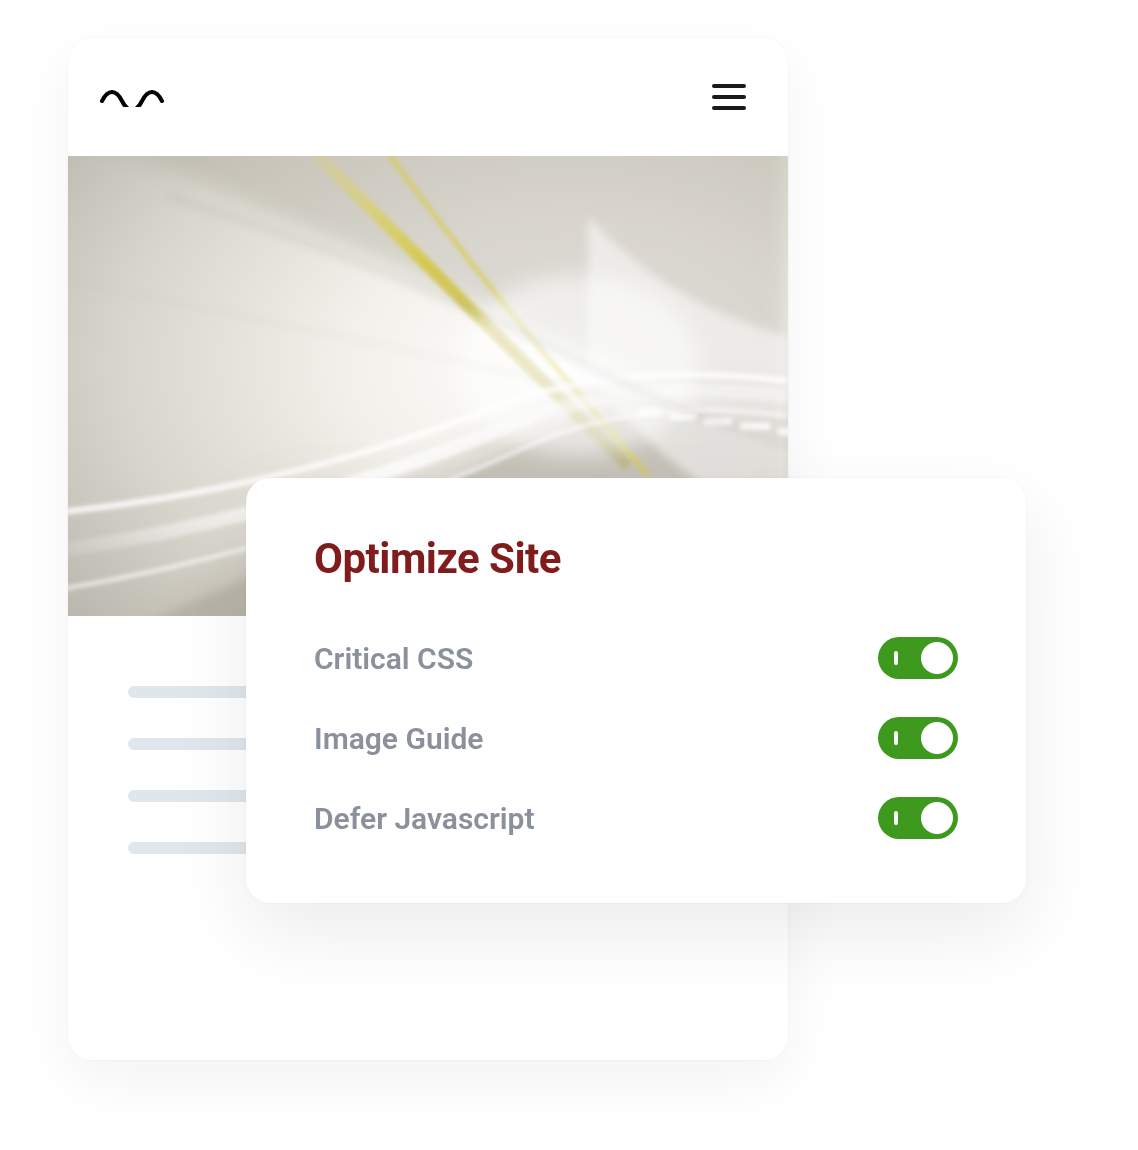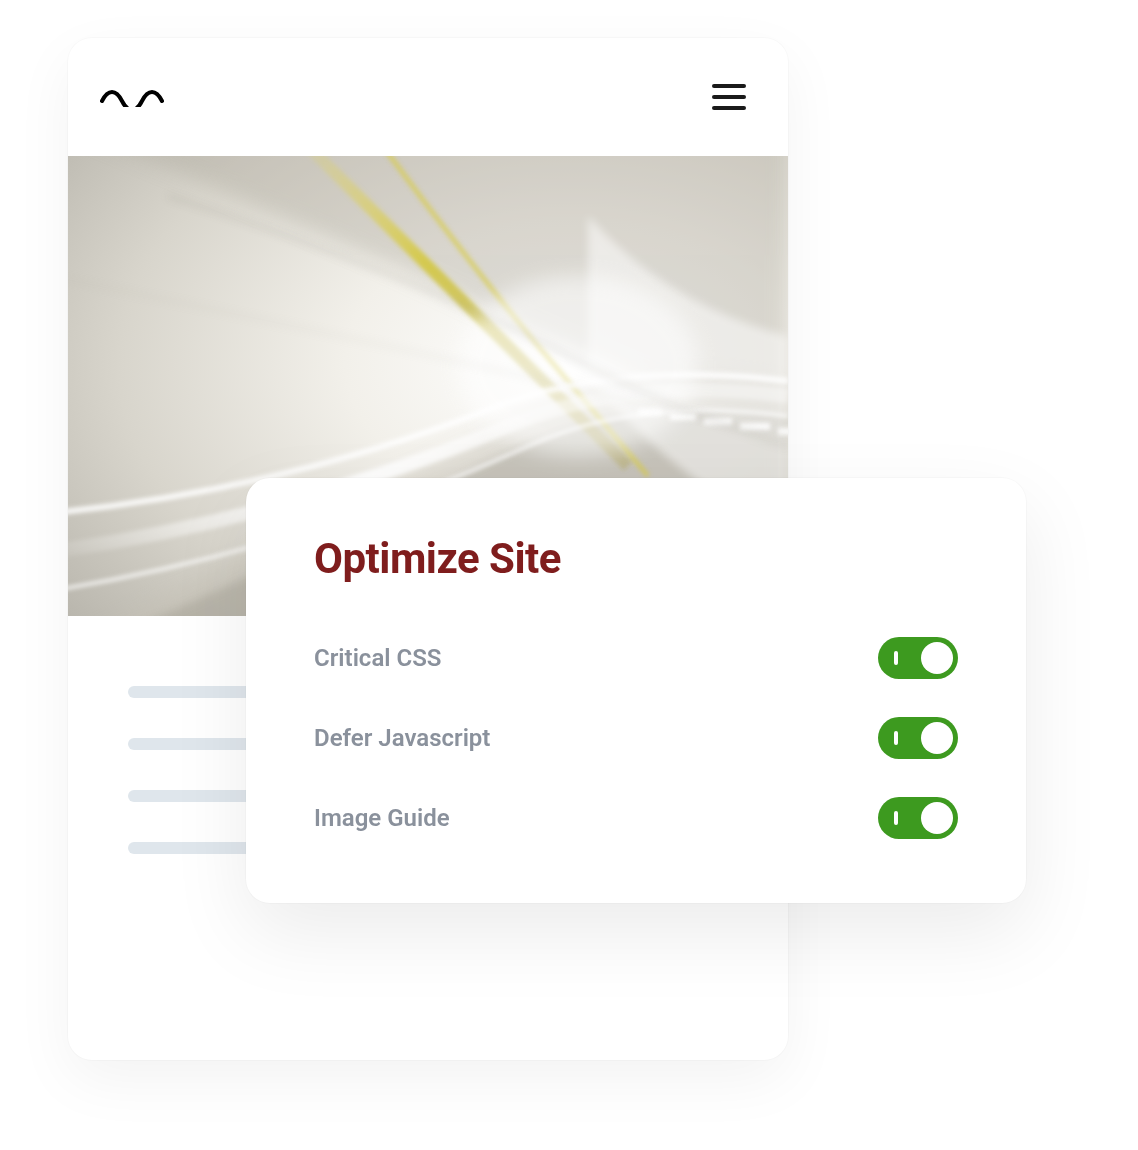--- a/index.html
+++ b/index.html
@@ -113,21 +113,21 @@
       display: flex;
       justify-content: space-between;
       align-items: center;
       margin-bottom: 38px;
     }
     .setting-row:last-child {
       margin-bottom: 0;
     }
     
     .setting-label {
-      font-size: 24px;
+      font-size: 30px;
       font-weight: 600;
       color: #8a919c;
       text-align: center;
     }
     
     .toggle {
       width: 80px;
       height: 42px;
       background: #3d9a1f;
       border-radius: 21px;
@@ -251,27 +251,27 @@
 
   <div class="setting-row">
     <div class="setting-label">Critical CSS</div>
     <div class="toggle">
       <span class="tick"></span>
       <span class="knob"></span>
     </div>
   </div>
 
   <div class="setting-row">
+    <div class="setting-label">Image Guide</div>
+    <div class="toggle">
+      <span class="tick"></span>
+      <span class="knob"></span>
+    </div>
+  </div>
+
+  <div class="setting-row">
     <div class="setting-label">Defer Javascript</div>
     <div class="toggle">
       <span class="tick"></span>
       <span class="knob"></span>
     </div>
   </div>
-
-  <div class="setting-row">
-    <div class="setting-label">Image Guide</div>
-    <div class="toggle">
-      <span class="tick"></span>
-      <span class="knob"></span>
-    </div>
-  </div>
 </div>
 
 </body></html>

